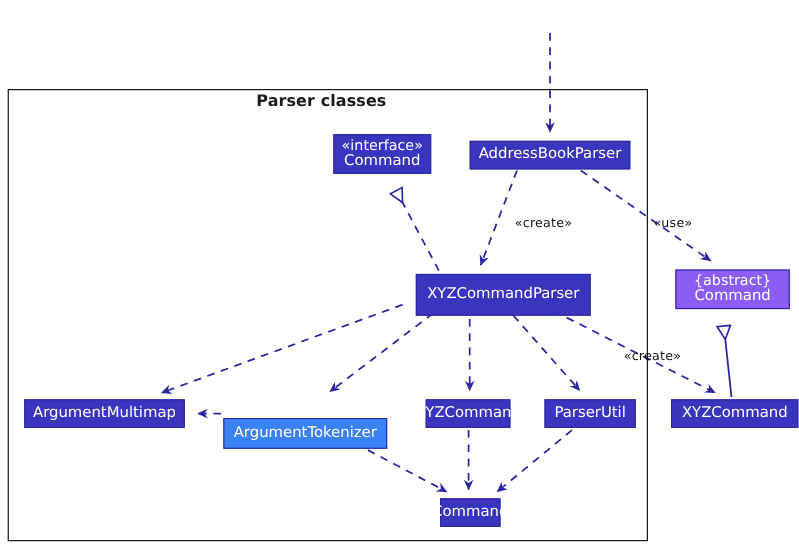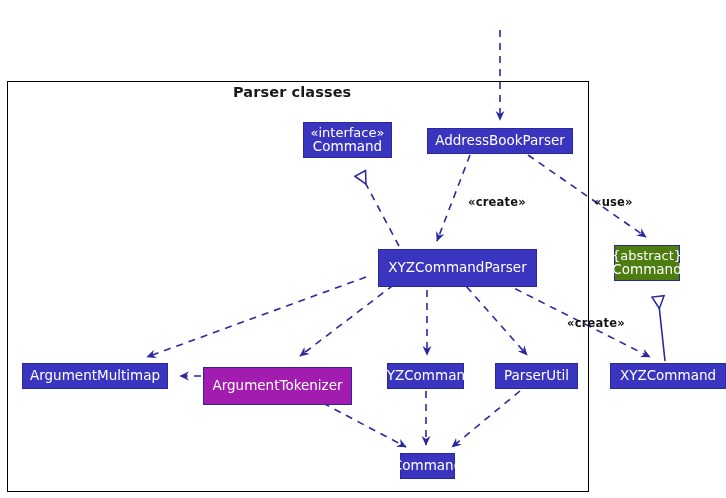--- a/index.html
+++ b/index.html
@@ -59,21 +59,21 @@
     font-size: 13px;
     display: block;
   }
   .uml-node .cname {
     font-size: 13.5px;
     display: block;
   }
   .edge-label {
     position: absolute;
     font-size: 11.5px;
-    font-weight: bold;
+    font-weight: normal;
     color: #141414;
     white-space: nowrap;
     letter-spacing: 0.2px;
   }
 </style>
 </head>
 <body>
 
 <div id="canvas">
 
@@ -120,31 +120,31 @@
   <div class="pkg-title" style="left: 233px; top: 84px;">Parser classes</div>
 
   <div id="nodes-layer">
       <div class="uml-node" style="left: 303px; top: 122px; width: 89px; height: 36px; background: rgb(58, 53, 191); border-color: rgb(43, 39, 160); color: rgb(255, 255, 255);">
         <span class="stereo">«interface»</span>
         <span class="cname">Command</span>
       </div>
       <div class="uml-node" style="left: 427px; top: 128px; width: 146px; height: 26px; background: rgb(58, 53, 191); border-color: rgb(43, 39, 160); color: rgb(255, 255, 255);">
         <span class="cname">AddressBookParser</span>
       </div>
-      <div class="uml-node" style="left: 614px; top: 245px; width: 66px; height: 36px; background: #4d7c0f; border-color: rgb(43, 39, 160); color: rgb(255, 255, 255);">
+      <div class="uml-node" style="left: 614px; top: 245px; width: 104px; height: 36px; background: #8b5cf6; border-color: rgb(43, 39, 160); color: rgb(255, 255, 255);">
         <span class="stereo">{abstract}</span>
         <span class="cname">Command</span>
       </div>
       <div class="uml-node" style="left: 347px; top: 249px; width: 159px; height: 38px; background: rgb(58, 53, 191); border-color: rgb(43, 39, 160); color: rgb(255, 255, 255); margin-left: 31px;">
         <span class="cname">XYZCommandParser</span>
       </div>
       <div class="uml-node" style="left: 22px; top: 363px; width: 146px; height: 26px; background: rgb(58, 53, 191); border-color: rgb(43, 39, 160); color: rgb(255, 255, 255);">
         <span class="cname">ArgumentMultimap</span>
       </div>
-      <div class="uml-node" style="left: 203px; top: 367px; width: 149px; height: 38px; background: #a21caf; border-color: rgb(43, 39, 160); color: rgb(255, 255, 255);">
+      <div class="uml-node" style="left: 203px; top: 380px; width: 149px; height: 28px; background: #3b82f6; border-color: rgb(43, 39, 160); color: rgb(255, 255, 255);">
         <span class="cname">ArgumentTokenizer</span>
       </div>
       <div class="uml-node" style="left: 387px; top: 363px; width: 77px; height: 26px; background: rgb(58, 53, 191); border-color: rgb(43, 39, 160); color: rgb(255, 255, 255);">
         <span class="cname">XYZCommand</span>
       </div>
       <div class="uml-node" style="left: 495px; top: 363px; width: 83px; height: 26px; background: rgb(58, 53, 191); border-color: rgb(43, 39, 160); color: rgb(255, 255, 255);">
         <span class="cname">ParserUtil</span>
       </div>
       <div class="uml-node" style="left: 610px; top: 363px; width: 116px; height: 26px; background: rgb(58, 53, 191); border-color: rgb(43, 39, 160); color: rgb(255, 255, 255);">
         <span class="cname">XYZCommand</span>

